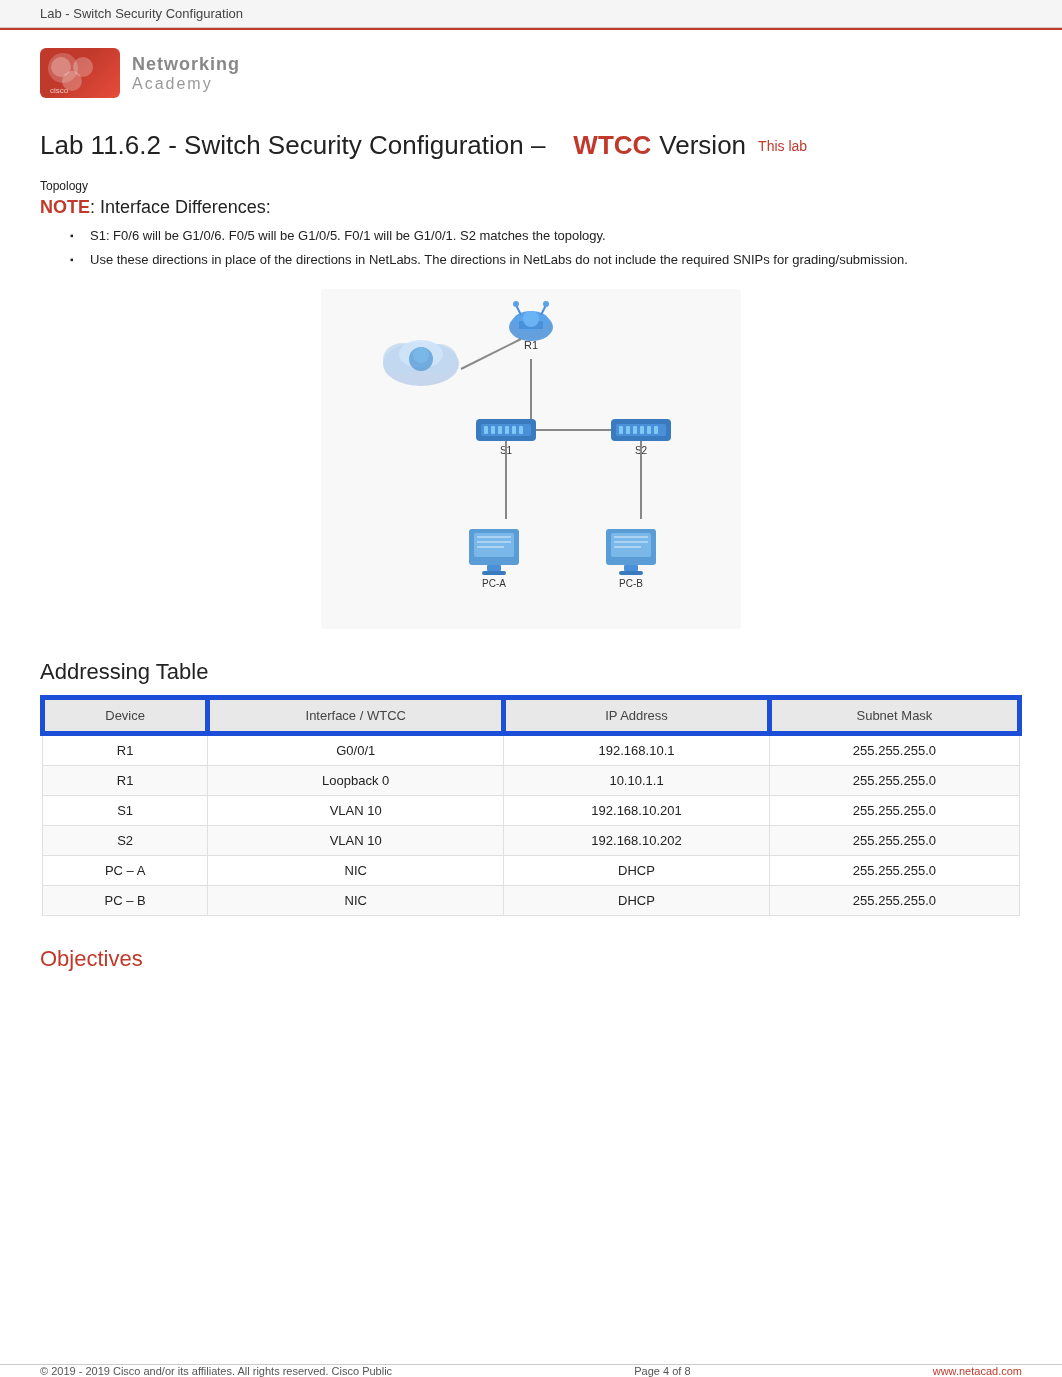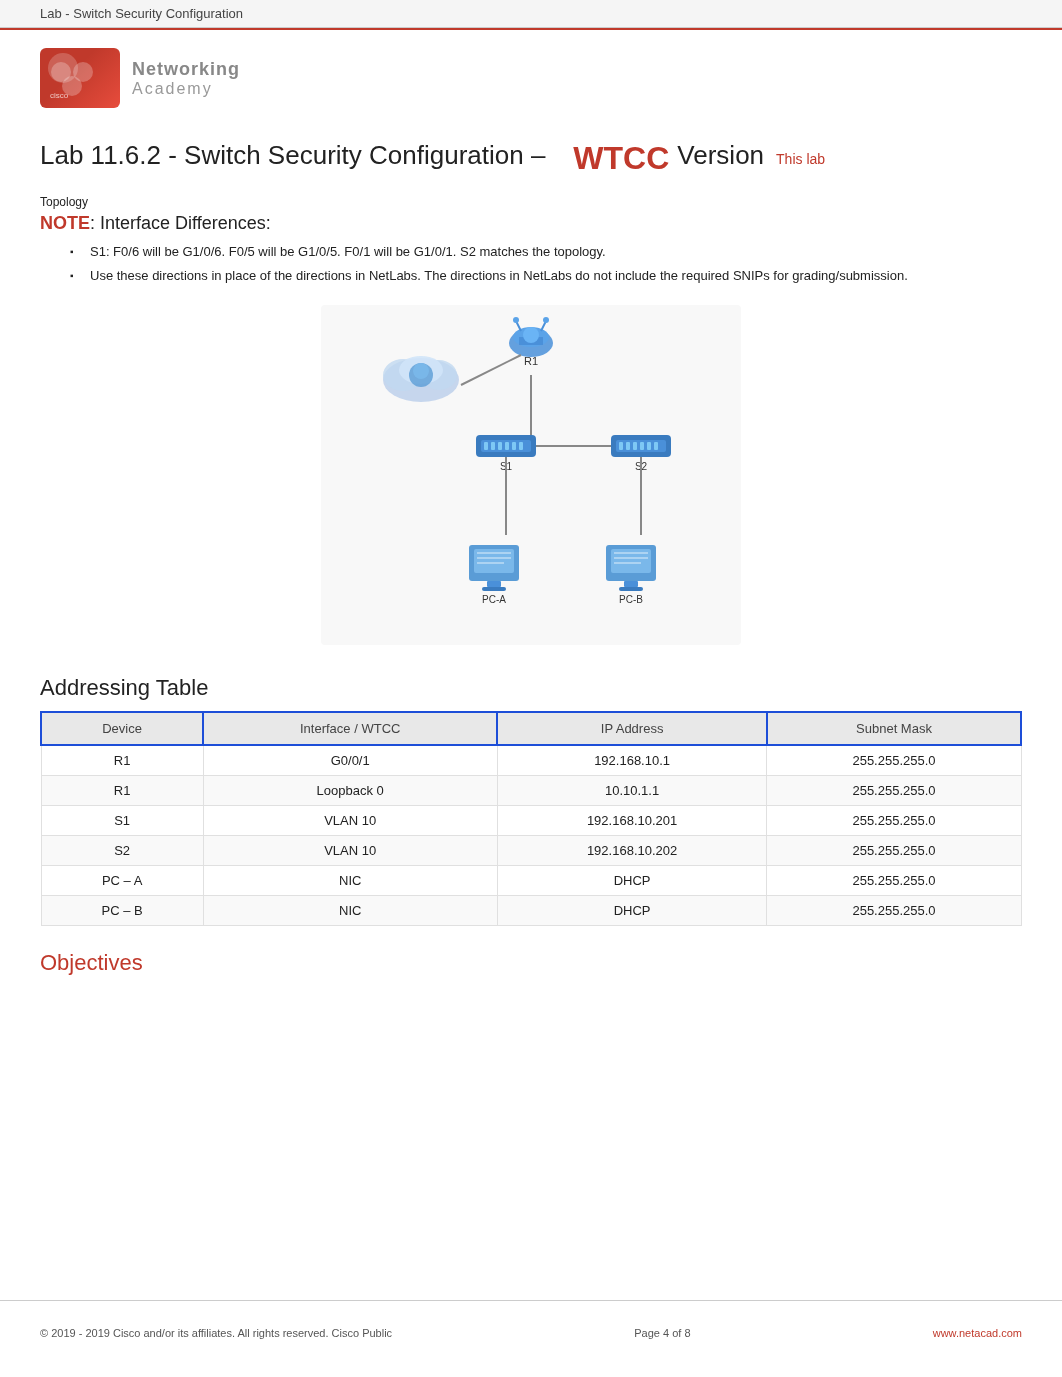--- a/index.html
+++ b/index.html
@@ -23,21 +23,21 @@
 
     
     .logo-area {
       padding: 18px 40px 10px 40px;
       display: flex;
       align-items: center;
       gap: 12px;
     }
     .logo-icon {
       width: 80px;
-      height: 60px;
+      height: 50px;
       background: linear-gradient(135deg, #c0392b 40%, #e74c3c 100%);
       border-radius: 6px;
       display: flex;
       align-items: center;
       justify-content: center;
       position: relative;
       overflow: hidden;
     }
     .logo-icon::before {
       content: '';
@@ -76,21 +76,21 @@
       margin-bottom: 0;
       flex-wrap: wrap;
       margin-top: 12px;
     }
     .title-main {
       font-size: 26px;
       font-weight: normal;
       color: #222;
     }
     .title-wtcc {
-      font-size: 32px;
+      font-size: 26px;
       font-weight: bold;
       color: #c0392b;
       margin-left: 20px;
     }
     .title-version {
       font-size: 26px;
       font-weight: normal;
       color: #222;
     }
     .title-thislab {
@@ -177,50 +177,50 @@
       font-size: 13px;
     }
     table.addr-table thead tr {
       background: #e8e8e8;
     }
     table.addr-table thead th {
       padding: 8px 16px;
       font-weight: normal;
       text-align: center;
       color: #444;
-      border: 2px solid #1d4ed8;
+      border: 5px solid #1d4ed8;
     }
     table.addr-table tbody tr {
       border-bottom: 1px solid #e0e0e0;
     }
     table.addr-table tbody tr:nth-child(even) {
       background: #f9f9f9;
     }
     table.addr-table tbody td {
       padding: 7px 16px;
       text-align: center;
       border: 1px solid #e0e0e0;
     }
 
     
     .objectives-heading {
       font-size: 22px;
       font-weight: normal;
       color: #c0392b;
-      margin-top: 24px;
+      margin-top: 30px;
     }
 
     
     .footer {
       position: absolute;
-      bottom: 12px;
+      bottom: 0;
       left: 0;
       right: 0;
       border-top: 1px solid #ccc;
-      padding: 26px 40px;
+      padding: 0 40px;
       display: flex;
       justify-content: space-between;
       align-items: center;
       font-size: 11px;
       color: #555;
       background: #fff;
     }
     .footer-right {
       color: #c0392b;
       font-size: 11px;

